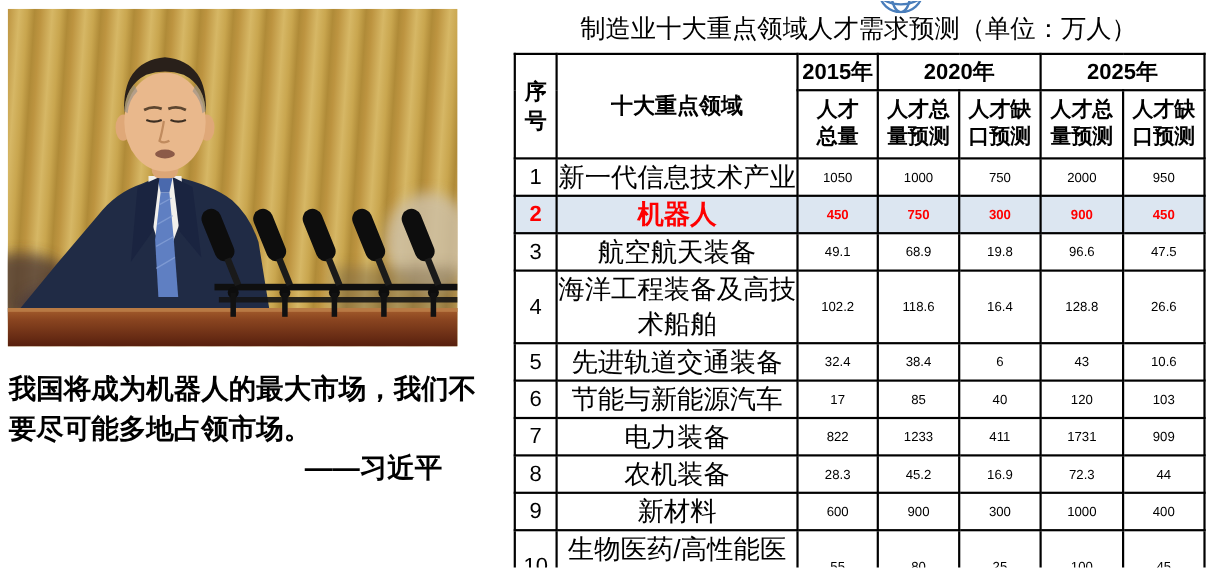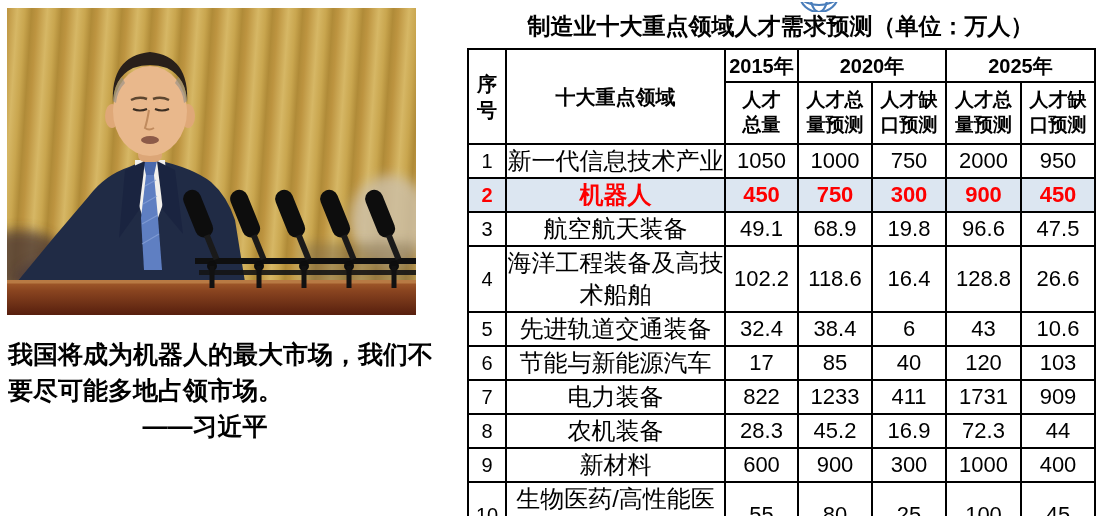--- a/index.html
+++ b/index.html
@@ -7,35 +7,35 @@
     width:1102px;height:516px;position:relative;overflow:hidden;
     background:#ffffff;
     font-family:"Liberation Sans","DejaVu Sans",sans-serif;
     color:#000;
   }
   
   .photo{position:absolute;left:7px;top:8px;width:409px;height:307px;}
   
   .quote{position:absolute;left:8px;top:336px;width:452px;
          font-weight:bold;font-size:25px;line-height:36px;letter-spacing:0;}
-  .quote .sig{text-align:center;padding-right:58px;}
+  .quote .sig{text-align:right;padding-right:58px;}
   
   .logo-wrap{position:absolute;left:796px;top:0;width:46px;height:12px;overflow:hidden;}
   
   .tbl-title{position:absolute;left:467px;top:11px;width:627px;text-align:center;
-             font-size:23px;font-weight:bold;white-space:nowrap;}
+             font-size:23px;font-weight:normal;white-space:nowrap;}
   
   table.forecast{position:absolute;left:467px;top:48px;width:627px;height:450px;
                  border-collapse:collapse;table-layout:fixed;background:#fff;}
   table.forecast th,table.forecast td{
     border:2px solid #000;text-align:center;vertical-align:middle;padding:0;}
   table.forecast th{font-size:19px;font-weight:bold;white-space:pre-line;line-height:1.3;}
   tr.h1{height:33px;} tr.h1 th{font-size:20px;}
   tr.h2{height:62px;}
-  td.num{font-size:22px;}
+  td.num{font-size:12px;}
   td.rowno{font-size:20px;}
   td.domain{font-size:24px;}
   tr.highlight td{background:#dce6f1;color:#fe0000;font-weight:bold;}
 </style>
 </head>
 <body>
 
 <div class="photo">
   <svg width="409" height="307" viewBox="0 0 409 307">
     <defs>

